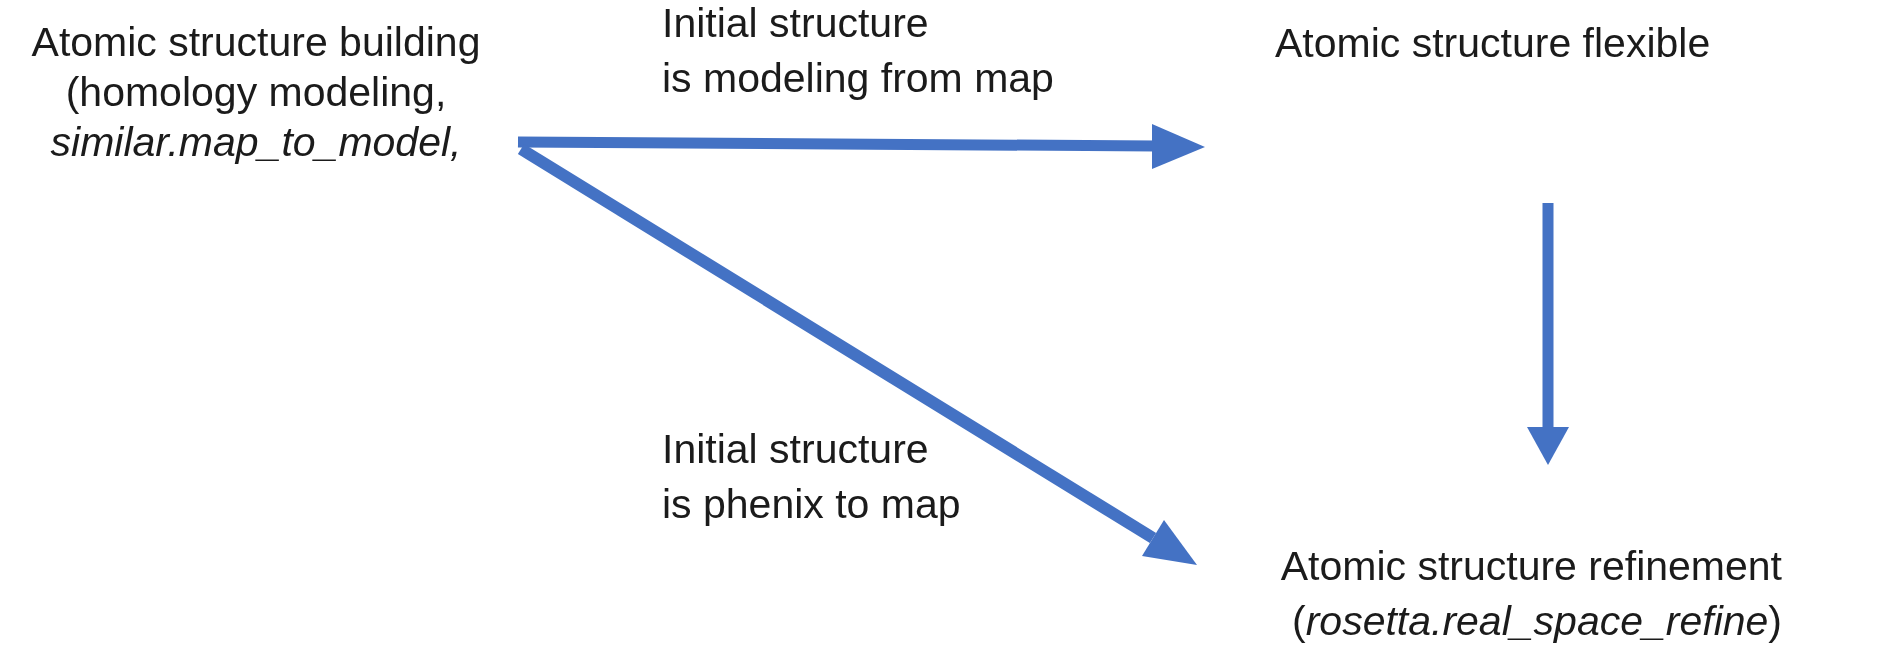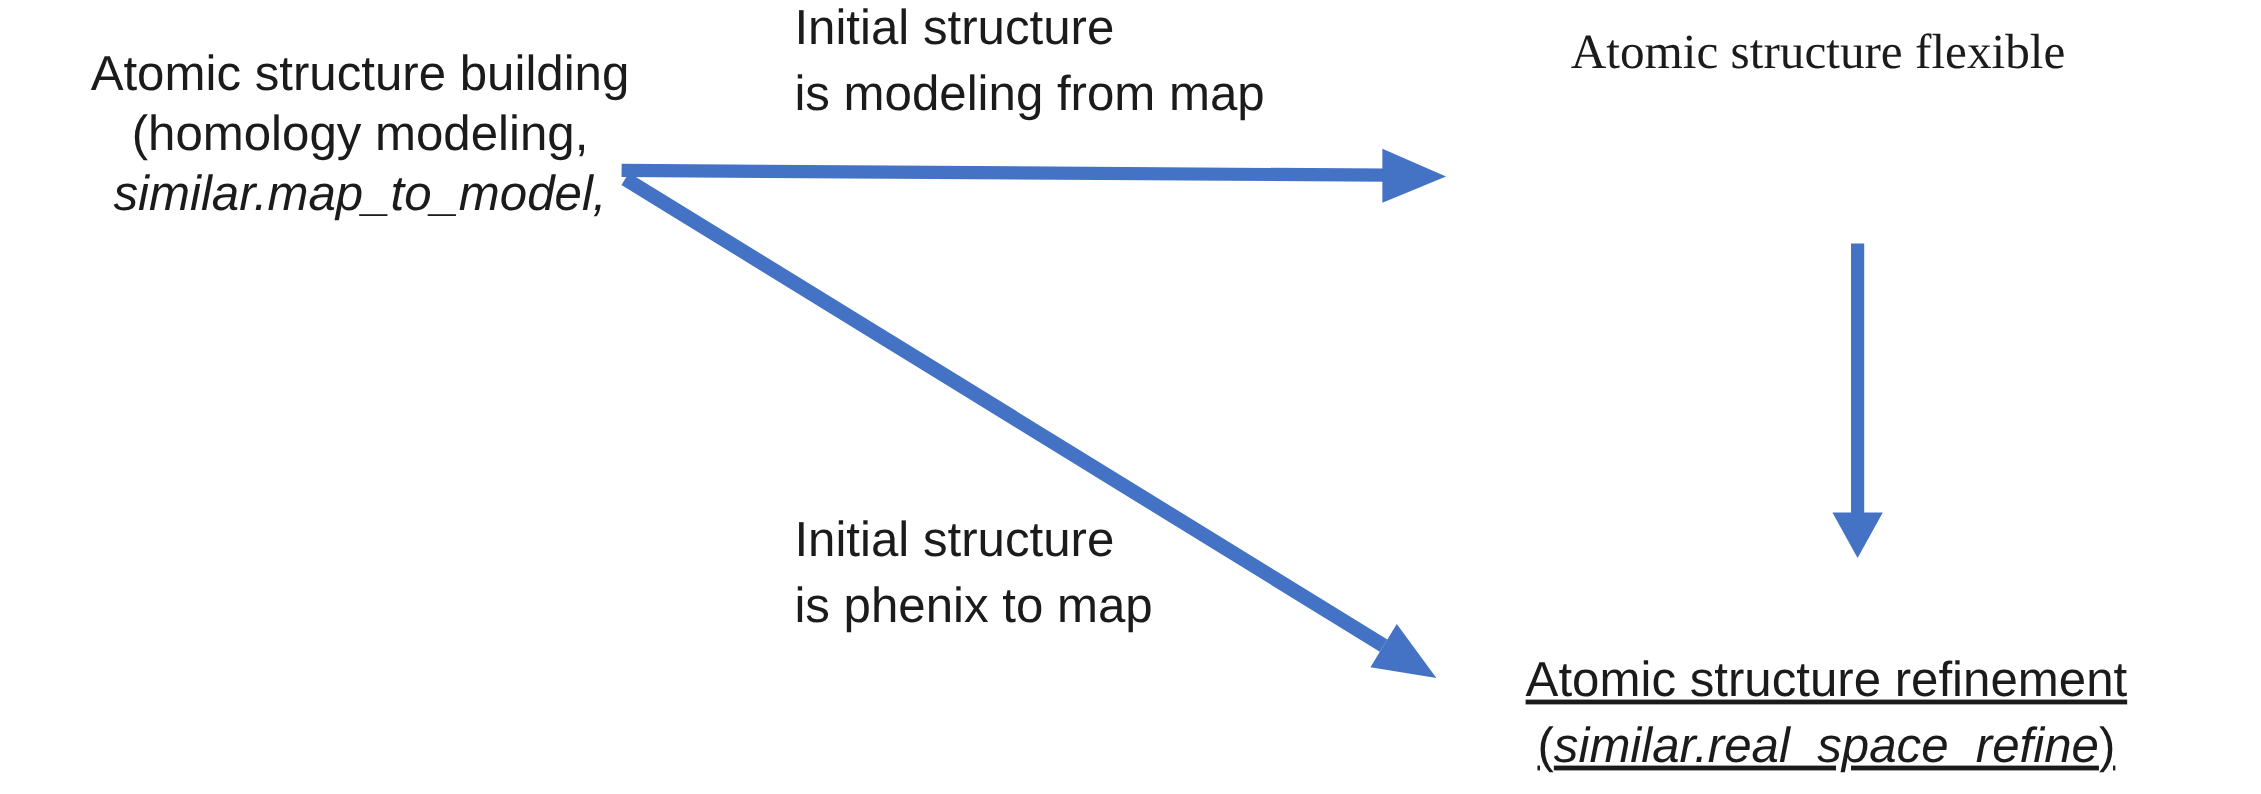--- a/index.html
+++ b/index.html
@@ -25,49 +25,45 @@
   }
   .tblock {
     position: absolute;
     font-size: 41px;
     line-height: 55px;
     white-space: nowrap;
   }
   .tblock .ln { display: block; }
   .left-block {
     left: 0px;
-    top: 36px;
+    top: 17px;
     width: 512px;
     text-align: center;
     line-height: 50px;
-    margin-left: 44px;
   }
   .label-different {
     left: 662px;
     top: -4px;
     text-align: left;
   }
   .label-similar {
     left: 662px;
     top: 422px;
     text-align: left;
   }
   .fitting-block {
     left: 1275px;
     top: 16px;
     width: 480px;
-    text-align: center;
-    font-family: Liberation Serif, serif;
   }
   .refinement-block {
     left: 1262px;
     top: 539px;
     width: 520px;
-    text-align: center;
-    text-decoration: underline;
+    text-align: right;
   }
   .it { font-style: italic; }
 </style>
 </head>
 <body>
 
 <div class="canvas">
 
   <svg class="arrow-layer" viewBox="0 0 1884 662" xmlns="http://www.w3.org/2000/svg">
 
@@ -102,16 +98,16 @@
     <span class="ln">Initial structure</span>
     <span class="ln">is phenix to map</span>
   </div>
 
   <div class="tblock fitting-block">
     <span class="ln">Atomic structure flexible</span>
   </div>
 
   <div class="tblock refinement-block">
     <span class="ln">Atomic structure refinement</span>
-    <span class="ln"><span>(</span><span class="it">similar.real_space_refine</span><span>)</span></span>
+    <span class="ln"><span>(</span><span class="it">rosetta.real_space_refine</span><span>)</span></span>
   </div>
 
 </div>
 
 </body></html>

